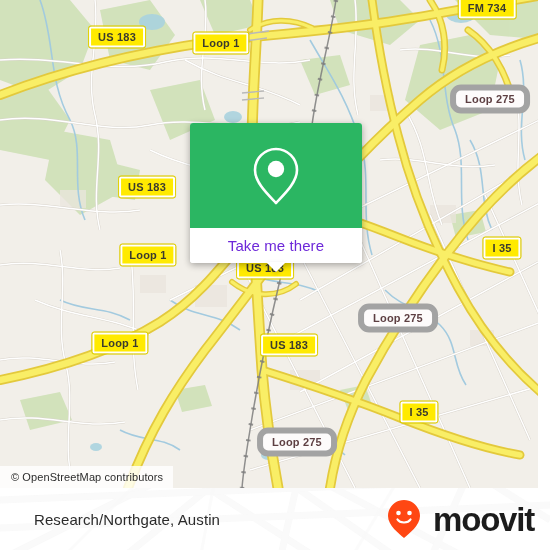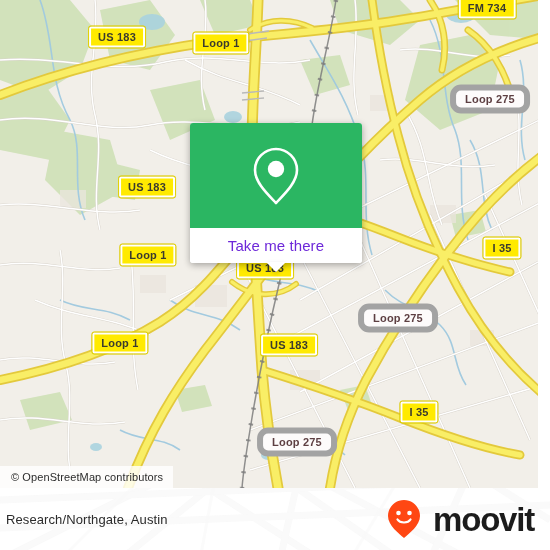--- a/index.html
+++ b/index.html
@@ -86,22 +86,22 @@
     line-height:16px;
   }
 
   
   .footer{
     position:absolute;left:0;top:488px;width:550px;height:62px;
     background:#ffffff;overflow:hidden;
   }
   .footer-bg{position:absolute;left:0;top:-488px;width:550px;height:550px;opacity:.10;}
   .footer-title{
-    position:absolute;left:6px;top:50%;transform:translateY(-50%);
-    font-size:13px;color:#2b2b2b;letter-spacing:.1px;white-space:nowrap;
+    position:absolute;left:34px;top:50%;transform:translateY(-50%);
+    font-size:15px;color:#2b2b2b;letter-spacing:.1px;white-space:nowrap;
   }
   .brand{
     position:absolute;right:16px;top:50%;transform:translateY(-50%);
     display:flex;align-items:center;gap:12px;
   }
   .brand-word{
     font-size:33px;font-weight:bold;color:#1c1c1c;letter-spacing:-1.2px;
     line-height:33px;
   }
 </style>

